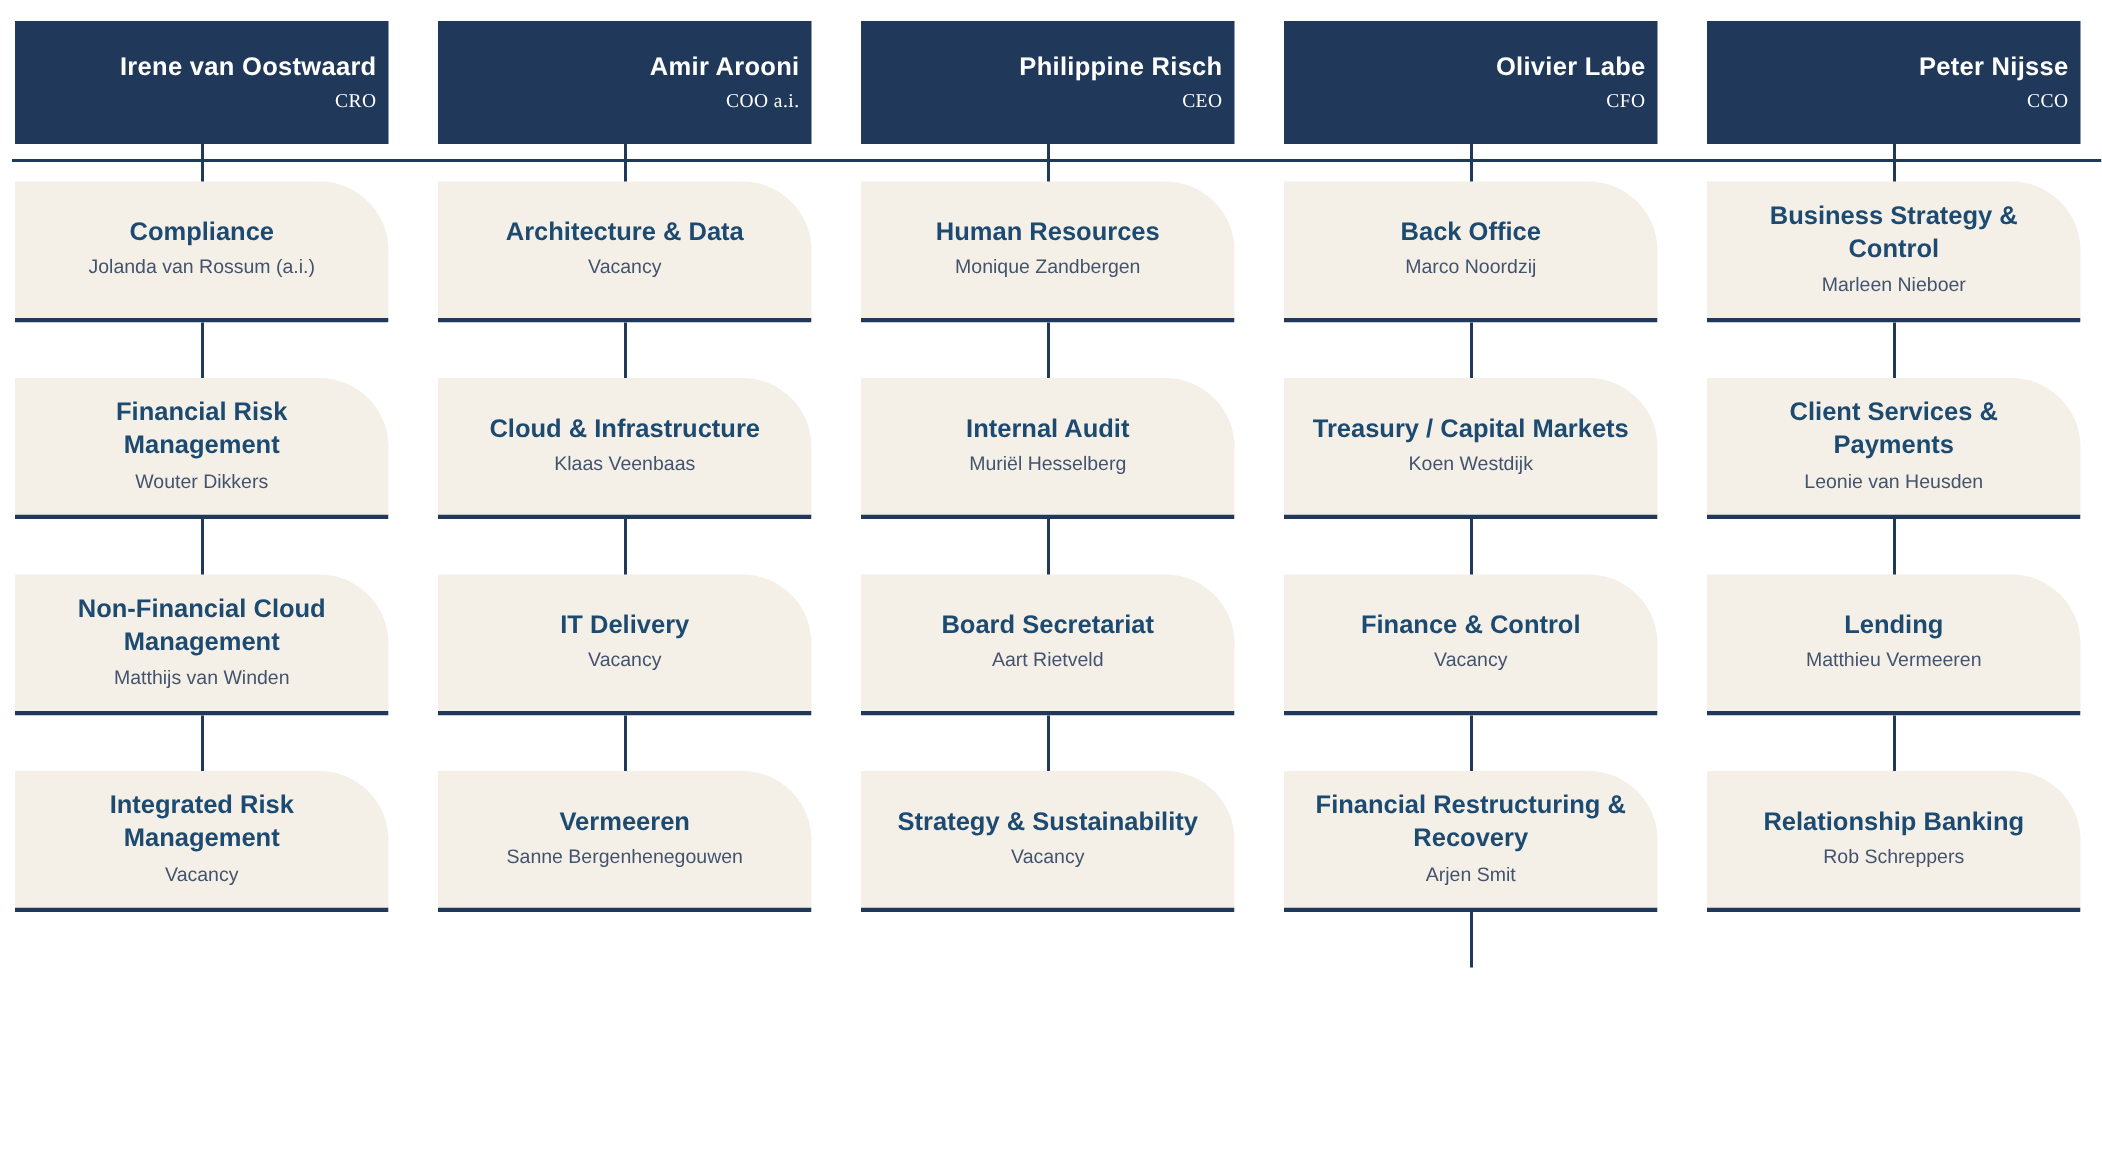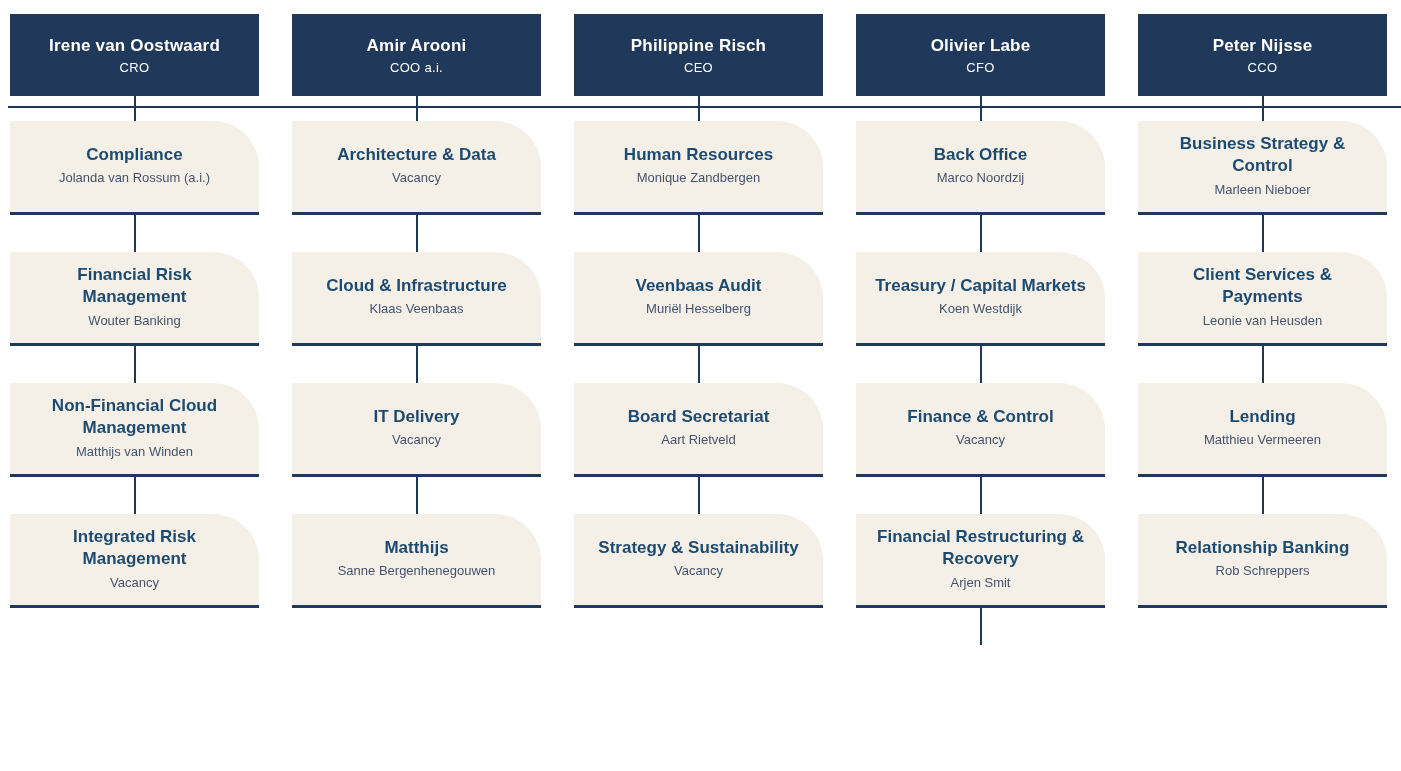--- a/index.html
+++ b/index.html
@@ -29,33 +29,34 @@
     display: flex;
     flex-direction: column;
   }
   .head {
     height: 82px;
     background: #20395a;
     color: #ffffff;
     display: flex;
     flex-direction: column;
     justify-content: center;
-    align-items: center;
+    align-items: flex-end;
     text-align: center;
     gap: 4px;
     padding: 0 8px;
   }
   .head-name {
     font-size: 17px;
     font-weight: bold;
     letter-spacing: 0.2px;
   }
   .head-role {
     font-size: 13px;
     letter-spacing: 0.3px;
+    font-family: Liberation Serif, serif;
   }
   .connector {
     height: 37px;
     position: relative;
   }
   .connector.first { height: 25px; }
   .connector::before {
     content: "";
     position: absolute;
     left: 50%;
@@ -107,21 +108,21 @@
     <div class="dept">
       <div class="dept-title">Compliance</div>
       <div class="dept-lead">Jolanda van Rossum (a.i.)</div>
     </div>
   </div>
 
   <div class="dept-wrap">
     <div class="connector"></div>
     <div class="dept">
       <div class="dept-title">Financial Risk Management</div>
-      <div class="dept-lead">Wouter Banking</div>
+      <div class="dept-lead">Wouter Dikkers</div>
     </div>
   </div>
 
   <div class="dept-wrap">
     <div class="connector"></div>
     <div class="dept">
       <div class="dept-title">Non-Financial Cloud Management</div>
       <div class="dept-lead">Matthijs van Winden</div>
     </div>
   </div>
@@ -162,21 +163,21 @@
     <div class="connector"></div>
     <div class="dept">
       <div class="dept-title">IT Delivery</div>
       <div class="dept-lead vacancy">Vacancy</div>
     </div>
   </div>
 
   <div class="dept-wrap">
     <div class="connector"></div>
     <div class="dept">
-      <div class="dept-title">Matthijs</div>
+      <div class="dept-title">Vermeeren</div>
       <div class="dept-lead">Sanne Bergenhenegouwen</div>
     </div>
   </div>
 </div>
 
   <div class="col">
     <div class="head">
       <div class="head-name">Philippine Risch</div>
       <div class="head-role">CEO</div>
     </div>
@@ -185,21 +186,21 @@
     <div class="connector first"></div>
     <div class="dept">
       <div class="dept-title">Human Resources</div>
       <div class="dept-lead">Monique Zandbergen</div>
     </div>
   </div>
 
   <div class="dept-wrap">
     <div class="connector"></div>
     <div class="dept">
-      <div class="dept-title">Veenbaas Audit</div>
+      <div class="dept-title">Internal Audit</div>
       <div class="dept-lead">Muriël Hesselberg</div>
     </div>
   </div>
 
 
   <div class="dept-wrap">
     <div class="connector"></div>
     <div class="dept">
       <div class="dept-title">Board Secretariat</div>
       <div class="dept-lead">Aart Rietveld</div>

